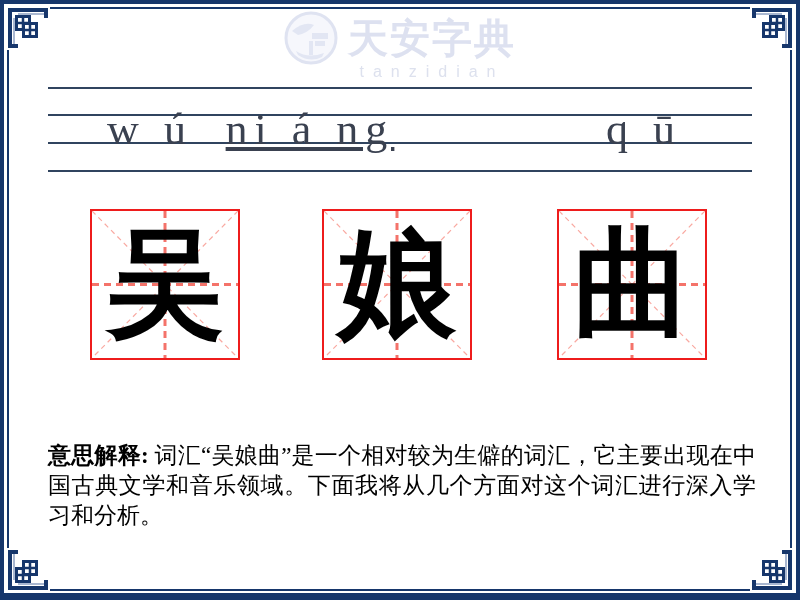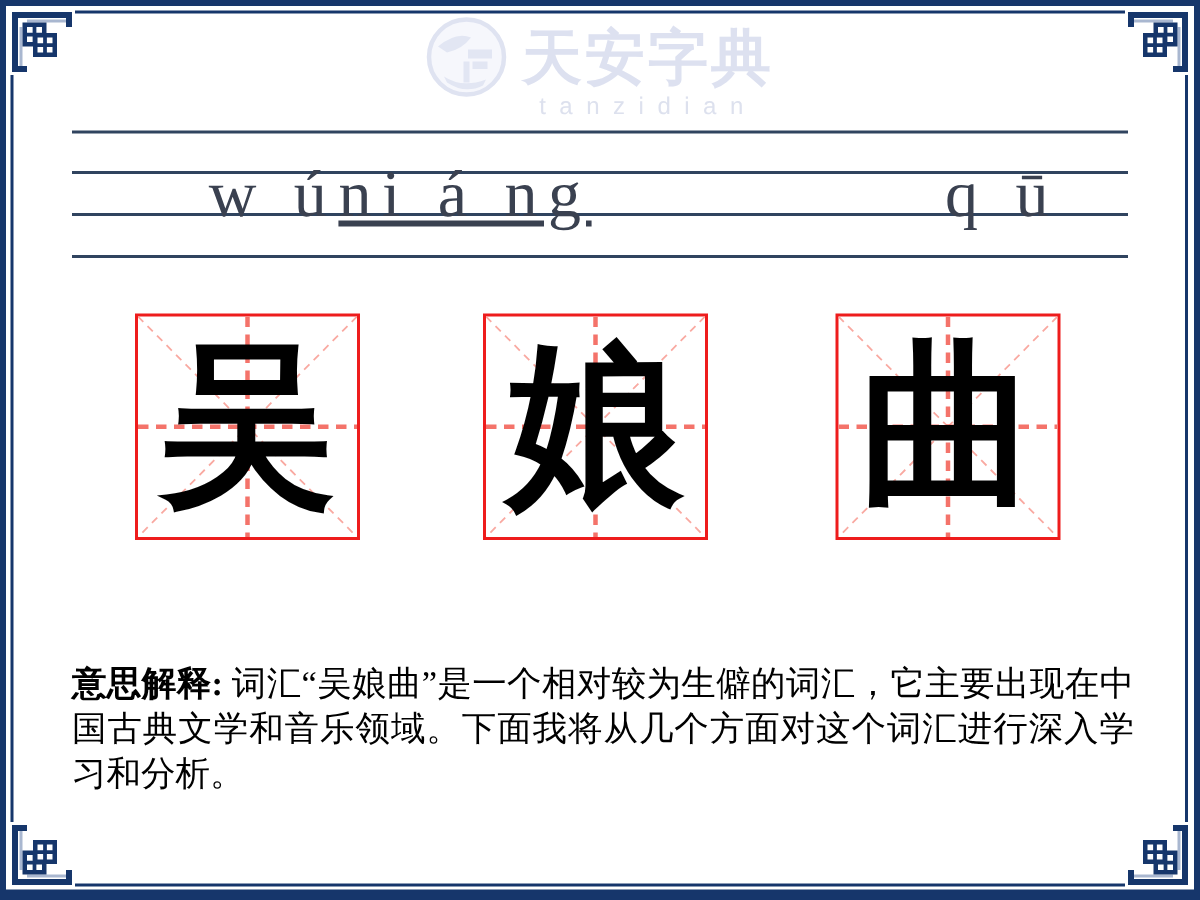--- a/index.html
+++ b/index.html
@@ -40,23 +40,23 @@
     font-family:"Liberation Sans", sans-serif;
   }
   
   .staff{position:absolute;left:48px;top:87px;width:704px;height:85px;}
   .staff-line{position:absolute;left:0;width:100%;height:2px;background:#30445f;}
   .pinyin{
     position:absolute;top:102px;height:56px;line-height:56px;
     transform:translateX(-50%);
     font-size:44px;color:#3a4150;letter-spacing:7px;white-space:pre;
   }
-  .pinyin.p1{left:150px;margin-left:32px;}
+  .pinyin.p1{left:150px;}
   .pinyin.p2{left:310px;text-decoration:underline;}
-  .pinyin.p3{left:668px;}
+  .pinyin.p3{left:644px;}
   
   .hanzi-box{
     position:absolute;top:209px;width:150px;height:151px;box-sizing:border-box;
     border:2px solid #ee1c1c;background:#ffffff;
   }
   .hanzi-box .guides{position:absolute;inset:0;width:146px;height:147px;}
   .hanzi{
     position:absolute;inset:0;display:flex;align-items:center;justify-content:center;
     font-size:118px;font-weight:bold;color:#000000;line-height:1;
   }

